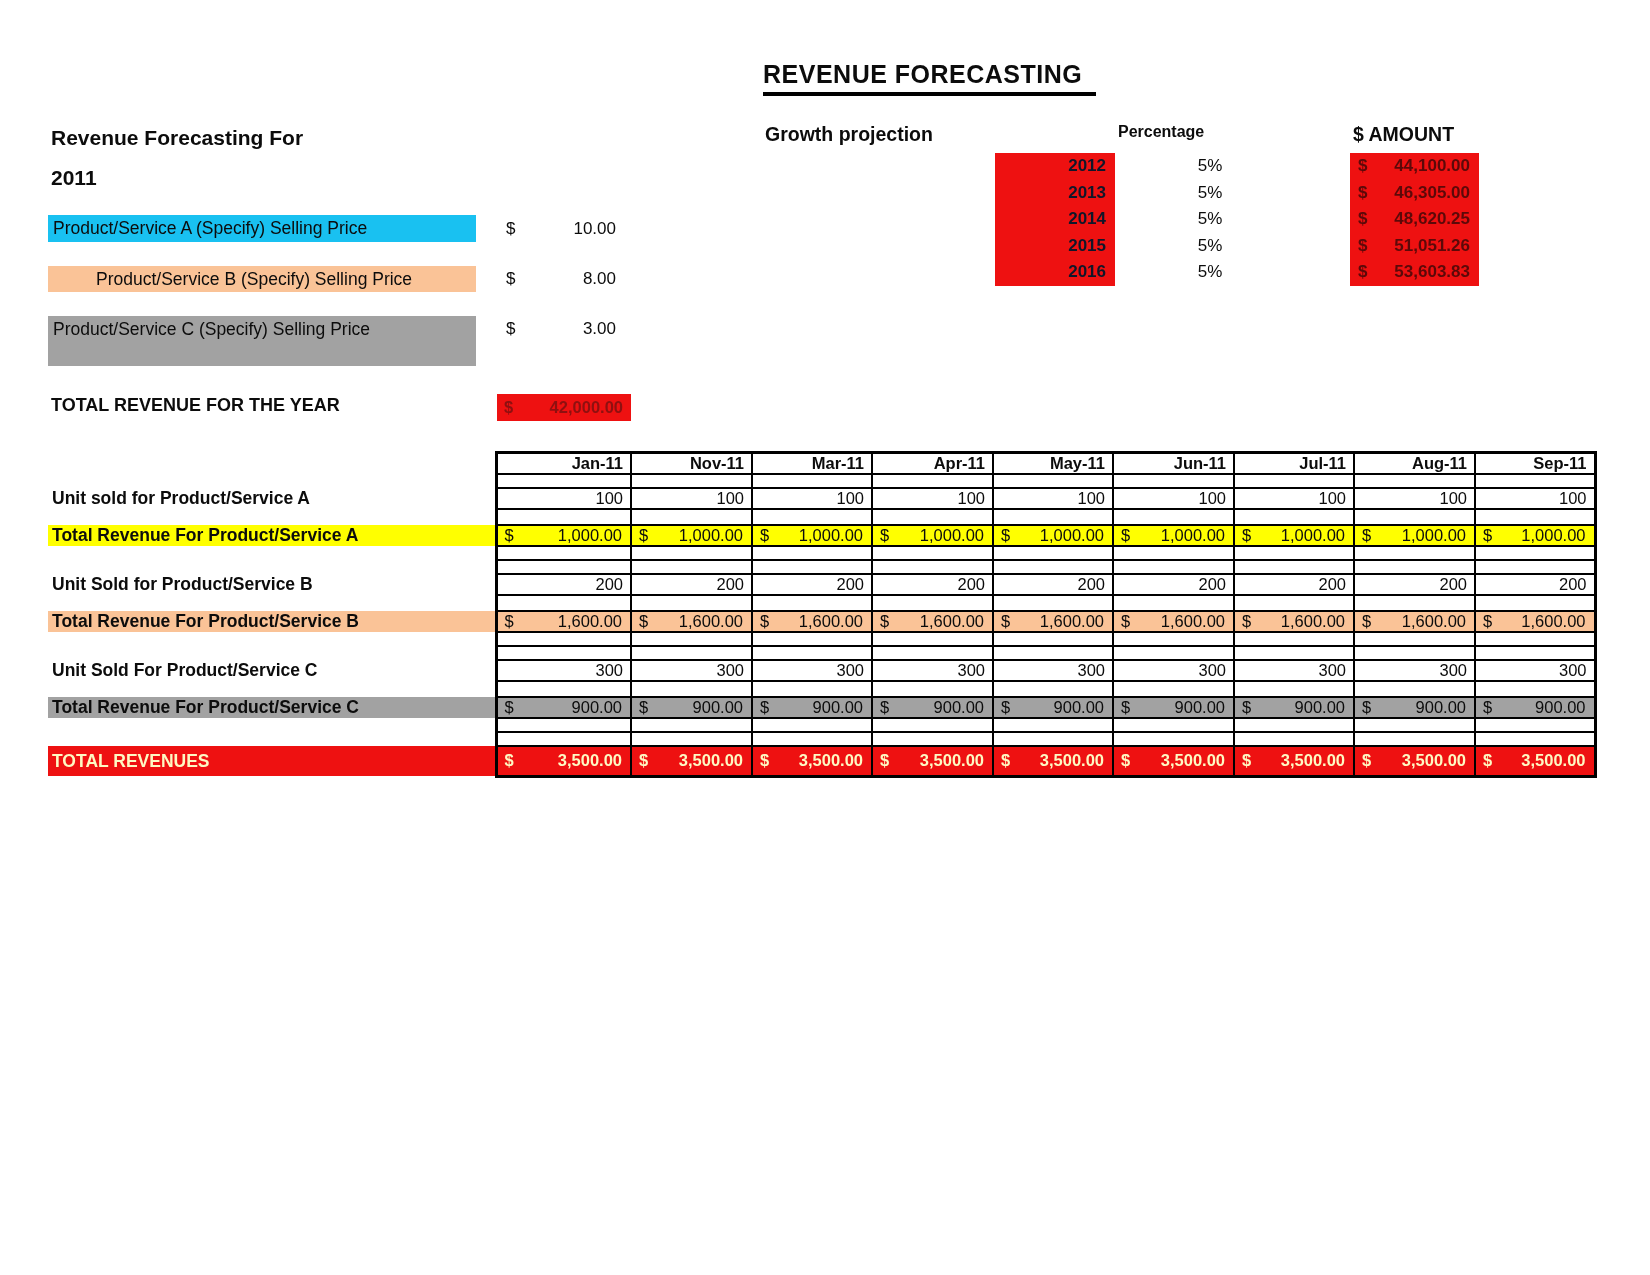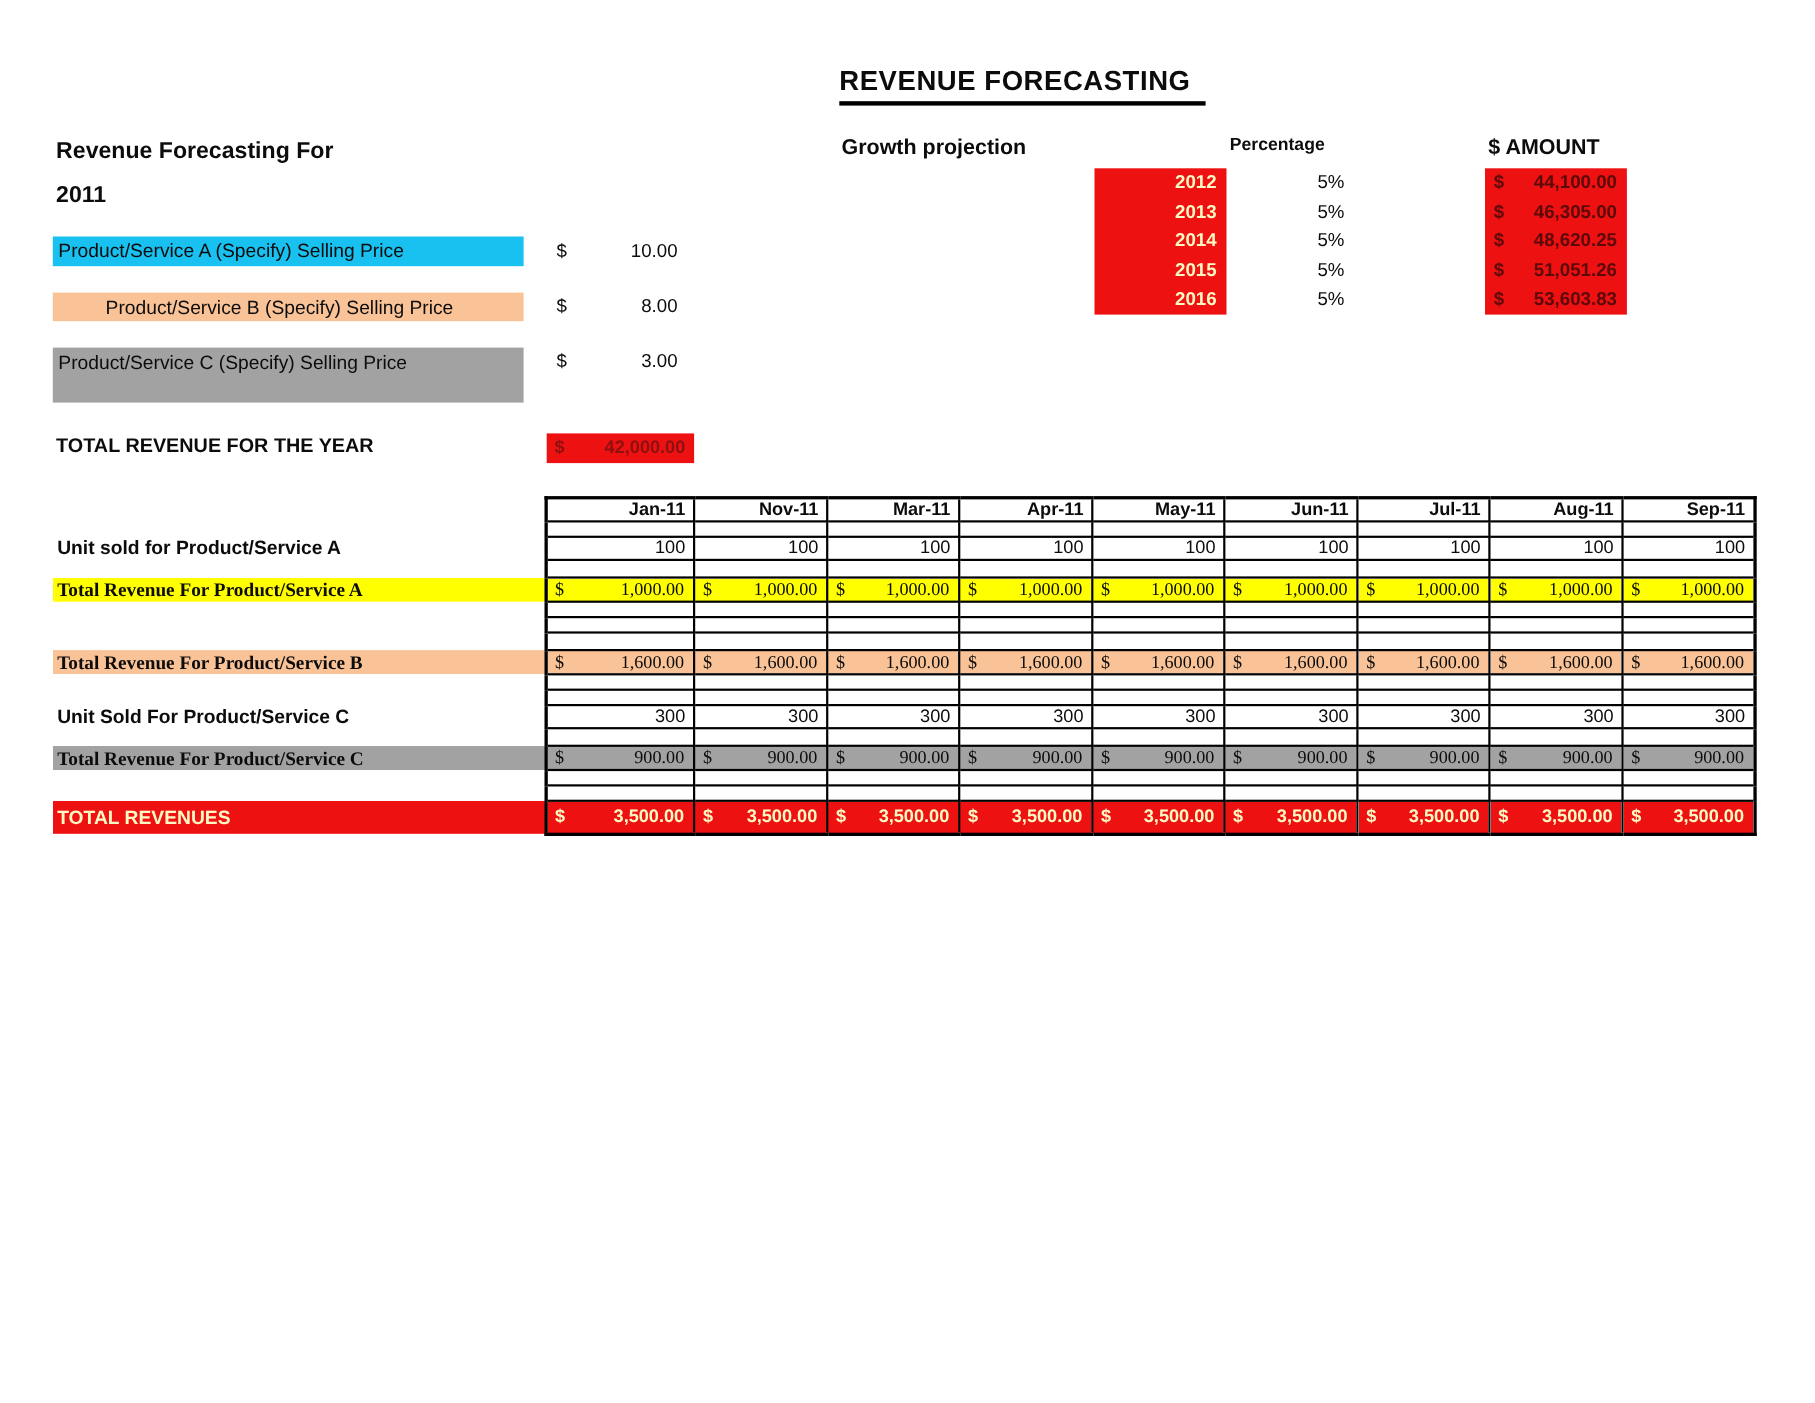--- a/index.html
+++ b/index.html
@@ -39,30 +39,30 @@
   }
 
   
   .growth-title{left:765px;top:123px;font-size:19.5px;font-weight:700;}
   .pct-header{left:1118px;top:123px;font-size:16px;font-weight:700;}
   .amt-header{left:1353px;top:123px;font-size:19.5px;font-weight:700;}
   .years-block{left:995px;top:153px;width:120px;background:#EE1111;}
   .pcts-block{left:1168px;top:153px;width:84px;}
   .amts-block{left:1350px;top:153px;width:129px;background:#EE1111;}
   .g-cell{height:26.6px;line-height:26.6px;font-size:17px;box-sizing:border-box;white-space:nowrap;}
-  .g-year{color:#fef9c3;font-weight:700;text-align:right;padding-right:9px;}
+  .g-year{color:#0f172a;font-weight:700;text-align:right;padding-right:9px;}
   .g-pct{text-align:center;color:#0c0c0c;}
   .g-amt{color:#5C0909;font-weight:700;display:flex;justify-content:space-between;padding:0 9px 0 8px;}
 
   
   .monthly{left:48px;top:451px;border-collapse:collapse;table-layout:fixed;}
   .monthly td{border:2px solid #000;padding:0;font-size:16.5px;white-space:nowrap;overflow:hidden;box-sizing:border-box;}
   .monthly td.lab{border:none;font-weight:700;font-size:17.5px;padding-left:4px;text-align:left;}
   .monthly tr.h26{height:14px;}  .monthly tr.h16{height:16px;}
-  .monthly tr.h28{height:20px;font-family:Liberation Serif, serif;}  .monthly tr.h30{height:30px;}
+  .monthly tr.h28{height:20px;}  .monthly tr.h30{height:30px;}
   .monthly td.v{text-align:right;padding-right:7px;}
   .monthly td.mh{font-weight:700;}
   .monthly td .m{display:flex;justify-content:space-between;padding:0 8px 0 7px;}
   .bg-yellow{background:#FFFF00;}
   .bg-peach{background:#FAC397;}
   .bg-gray{background:#A2A2A2;}
   .bg-red{background:#EE1111;}
   .redtxt{color:#fef9c3;font-weight:700;}
   .monthly td.bt{border-top-width:3px;}   .monthly td.bb{border-bottom-width:3px;}
   .monthly td.bl{border-left-width:3px;}  .monthly td.br{border-right-width:3px;}
@@ -283,20 +283,32 @@
         <td class="bl"></td>
         <td></td>
         <td></td>
         <td></td>
         <td></td>
         <td></td>
         <td></td>
         <td></td>
         <td class="br"></td>
       </tr>
+      <tr class="h26">
+        <td class="lab">Unit Sold for Product/Service B</td>
+        <td class="v bl">200</td>
+        <td class="v">200</td>
+        <td class="v">200</td>
+        <td class="v">200</td>
+        <td class="v">200</td>
+        <td class="v">200</td>
+        <td class="v">200</td>
+        <td class="v">200</td>
+        <td class="v br">200</td>
+      </tr>
       <tr class="h16">
         <td class="lab"></td>
         <td class="bl"></td>
         <td></td>
         <td></td>
         <td></td>
         <td></td>
         <td></td>
         <td></td>
         <td></td>

